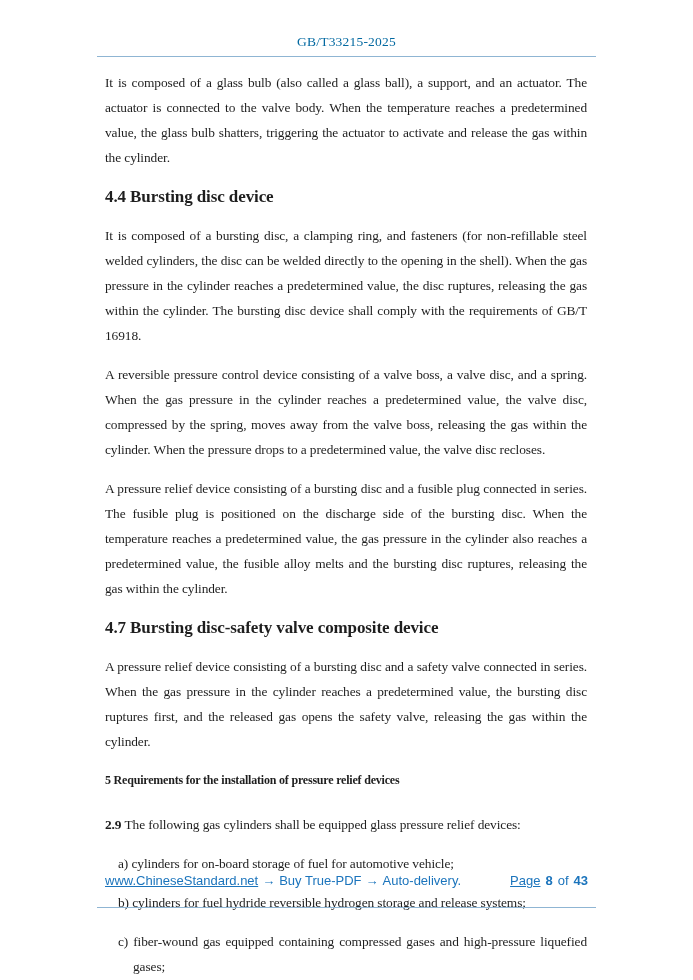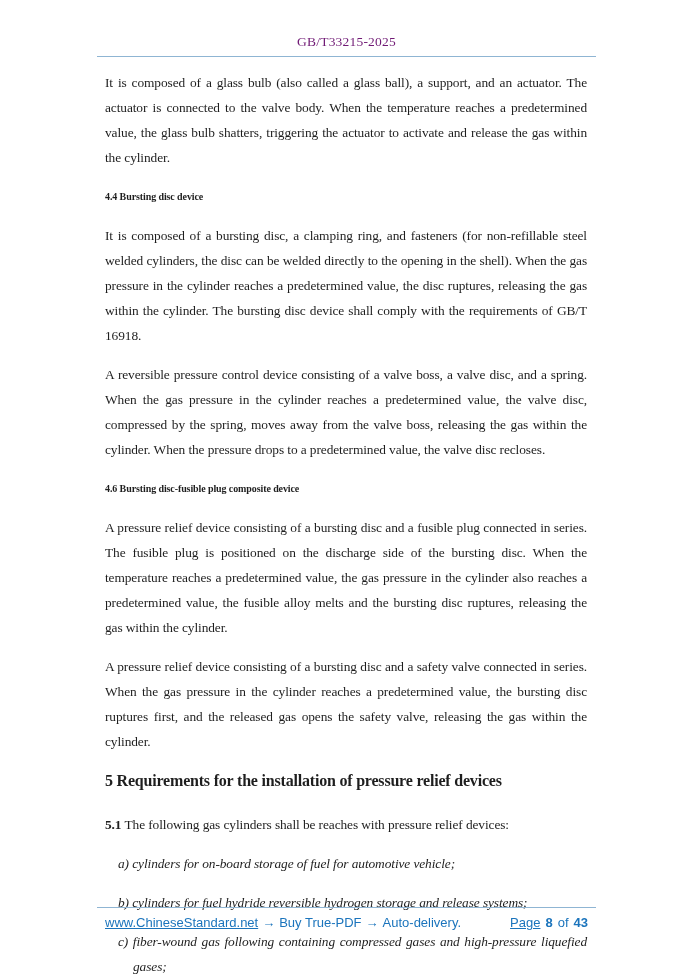--- a/index.html
+++ b/index.html
@@ -14,21 +14,21 @@
   }
 
   
   .doc-header {
     position: absolute;
     top: 34px;
     left: 0;
     width: 100%;
     text-align: center;
     font-size: 13.5px;
-    color: #701a75;
+    color: #0369a1;
     letter-spacing: 0.2px;
   }
   .header-rule {
     position: absolute;
     top: 56px;
     left: 97px;
     width: 499px;
     border-top: 1.4px solid #8fb5d3;
   }
 
@@ -41,50 +41,49 @@
     font-size: 13.4px;
     line-height: 25px;
     text-align: justify;
     letter-spacing: -0.1px;
   }
   .para { margin: 0 0 14px 0; }
   .sub-heading {
     font-weight: bold;
     text-align: left;
     margin: 0 0 14px 0;
-    font-size: 10px;
+    font-size: 17px;
   }
   .chapter-heading {
     font-weight: bold;
     text-align: left;
-    font-size: 16px;
+    font-size: 12px;
     letter-spacing: -0.2px;
     white-space: nowrap;
     margin: 9px 0 19px 0;
   }
   .clause { margin: 0 0 14px 0; }
   .clause-number { font-weight: bold; }
   .list-item {
     margin: 0 0 14px 13px;
     padding-left: 15px;
     text-indent: -15px;
-    font-style: italic;
   }
 
   
   .footer-rule {
     position: absolute;
     top: 907px;
     left: 97px;
     width: 499px;
     border-top: 1.4px solid #8fb5d3;
   }
   .doc-footer {
     position: absolute;
-    top: 915px;
+    top: 873px;
     left: 105px;
     width: 483px;
     display: flex;
     justify-content: space-between;
     align-items: baseline;
     font-family: "Liberation Sans", sans-serif;
     font-size: 13px;
     color: #1b74bc;
   }
   .footer-left > span { margin-right: 4px; }
@@ -104,32 +103,32 @@
 
   <div class="content">
 
     <p class="para">It is composed of a glass bulb (also called a glass ball), a support, and an actuator. The actuator is connected to the valve body. When the temperature reaches a predetermined value, the glass bulb shatters, triggering the actuator to activate and release the gas within the cylinder.</p>
 
     <div class="sub-heading">4.4 Bursting disc device</div>
     <p class="para">It is composed of a bursting disc, a clamping ring, and fasteners (for non-refillable steel welded cylinders, the disc can be welded directly to the opening in the shell). When the gas pressure in the cylinder reaches a predetermined value, the disc ruptures, releasing the gas within the cylinder. The bursting disc device shall comply with the requirements of GB/T 16918.</p>
 
     <p class="para">A reversible pressure control device consisting of a valve boss, a valve disc, and a spring. When the gas pressure in the cylinder reaches a predetermined value, the valve disc, compressed by the spring, moves away from the valve boss, releasing the gas within the cylinder. When the pressure drops to a predetermined value, the valve disc recloses.</p>
 
-    <div class="sub-heading">4.6 Bursting disc-fusible plug composite device</div>
     <p class="para">A pressure relief device consisting of a bursting disc and a fusible plug connected in series. The fusible plug is positioned on the discharge side of the bursting disc. When the temperature reaches a predetermined value, the gas pressure in the cylinder also reaches a predetermined value, the fusible alloy melts and the bursting disc ruptures, releasing the gas within the cylinder.</p>
 
+    <div class="sub-heading">4.7 Bursting disc-safety valve composite device</div>
     <p class="para">A pressure relief device consisting of a bursting disc and a safety valve connected in series. When the gas pressure in the cylinder reaches a predetermined value, the bursting disc ruptures first, and the released gas opens the safety valve, releasing the gas within the cylinder.</p>
 
     <div class="chapter-heading">5 Requirements for the installation of pressure relief devices</div>
 
-    <p class="clause"><span class="clause-number">5.1</span> <span>The following gas cylinders shall be reaches with pressure relief devices:</span></p>
+    <p class="clause"><span class="clause-number">2.9</span> <span>The following gas cylinders shall be equipped glass pressure relief devices:</span></p>
 
     <p class="list-item">a) cylinders for on-board storage of fuel for automotive vehicle;</p>
     <p class="list-item">b) cylinders for fuel hydride reversible hydrogen storage and release systems;</p>
-    <p class="list-item">c) fiber-wound gas following containing compressed gases and high-pressure liquefied gases;</p>
+    <p class="list-item">c) fiber-wound gas equipped containing compressed gases and high-pressure liquefied gases;</p>
     <p class="list-item">d) acetylene cylinders;</p>
 
   </div>
 
   <div class="footer-rule"></div>
 
   <div class="doc-footer">
     <div class="footer-left"><span class="site-link">www.ChineseStandard.net</span><span>→</span><span>Buy True-PDF</span><span>→</span><span>Auto-delivery.</span></div>
     <div class="page-indicator"><span>Page</span><span class="bold">8</span><span>of</span><span class="bold">43</span></div>
   </div>

